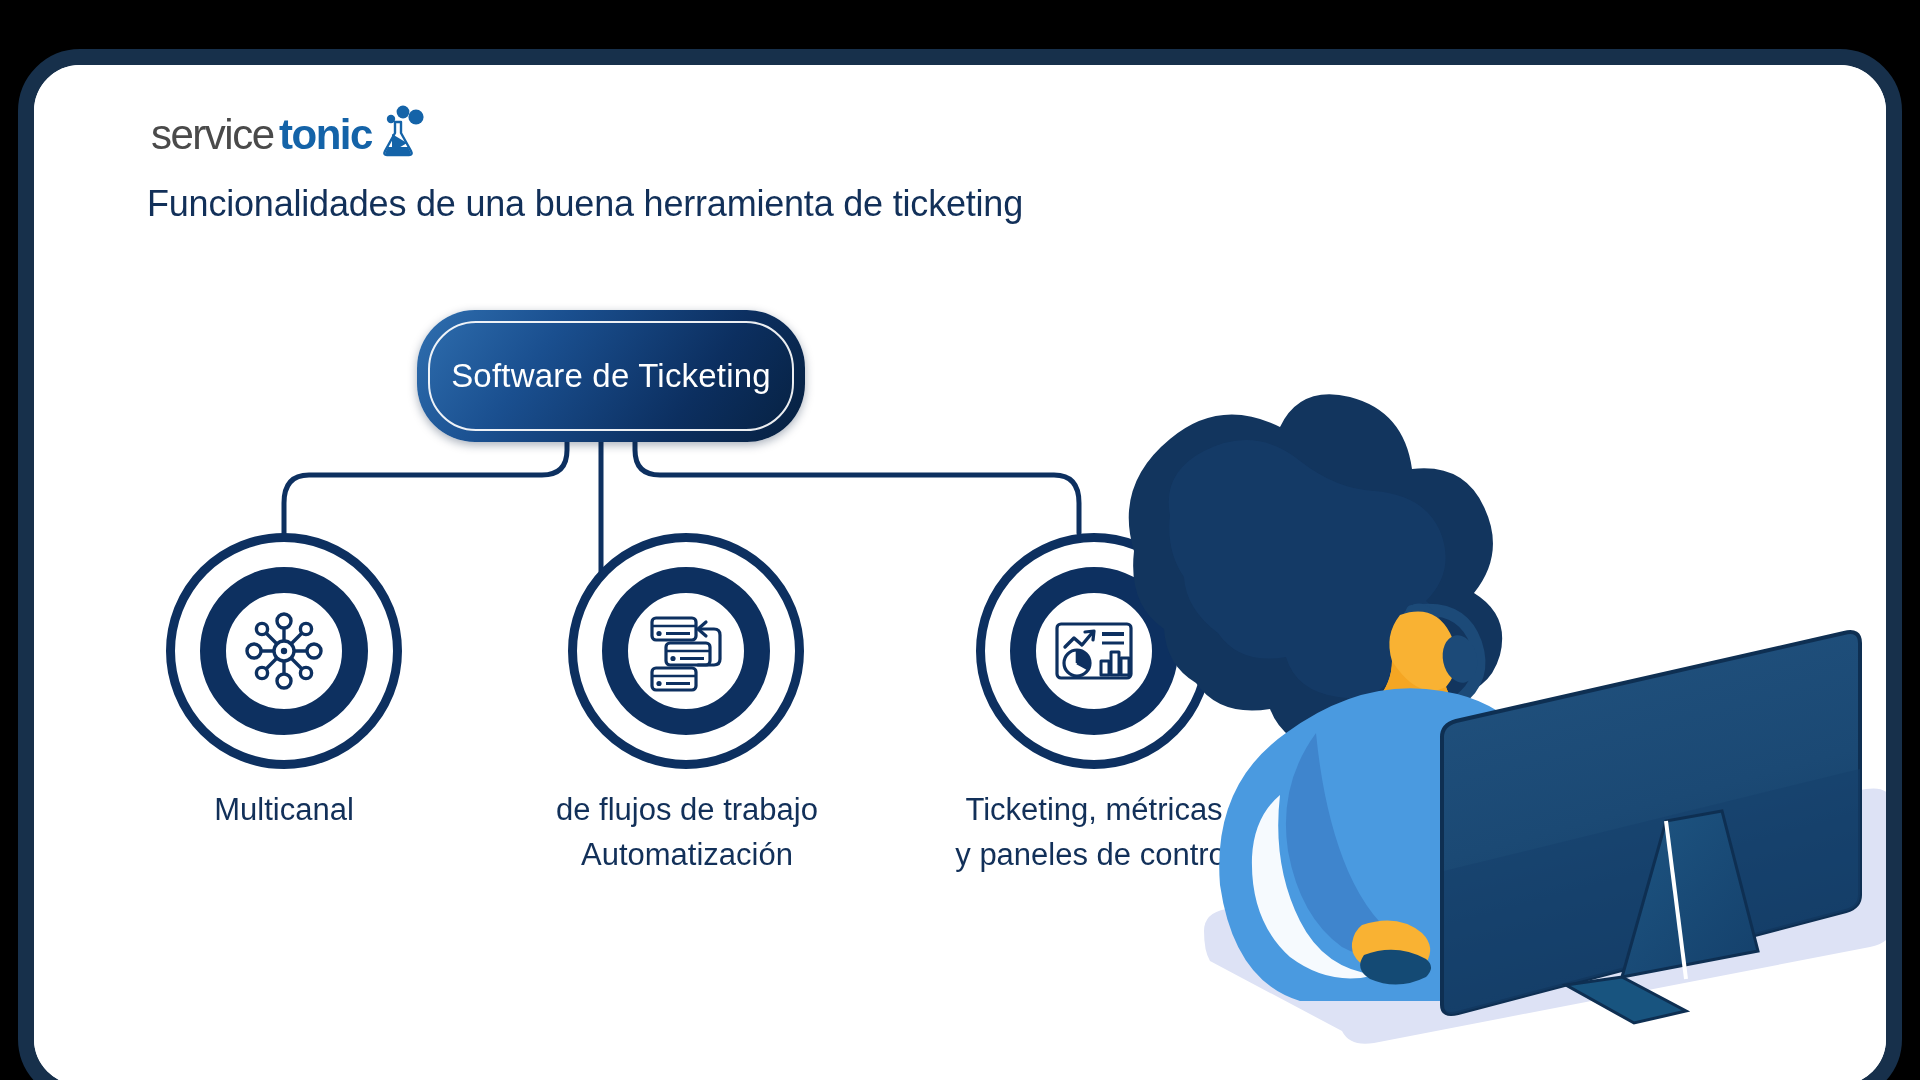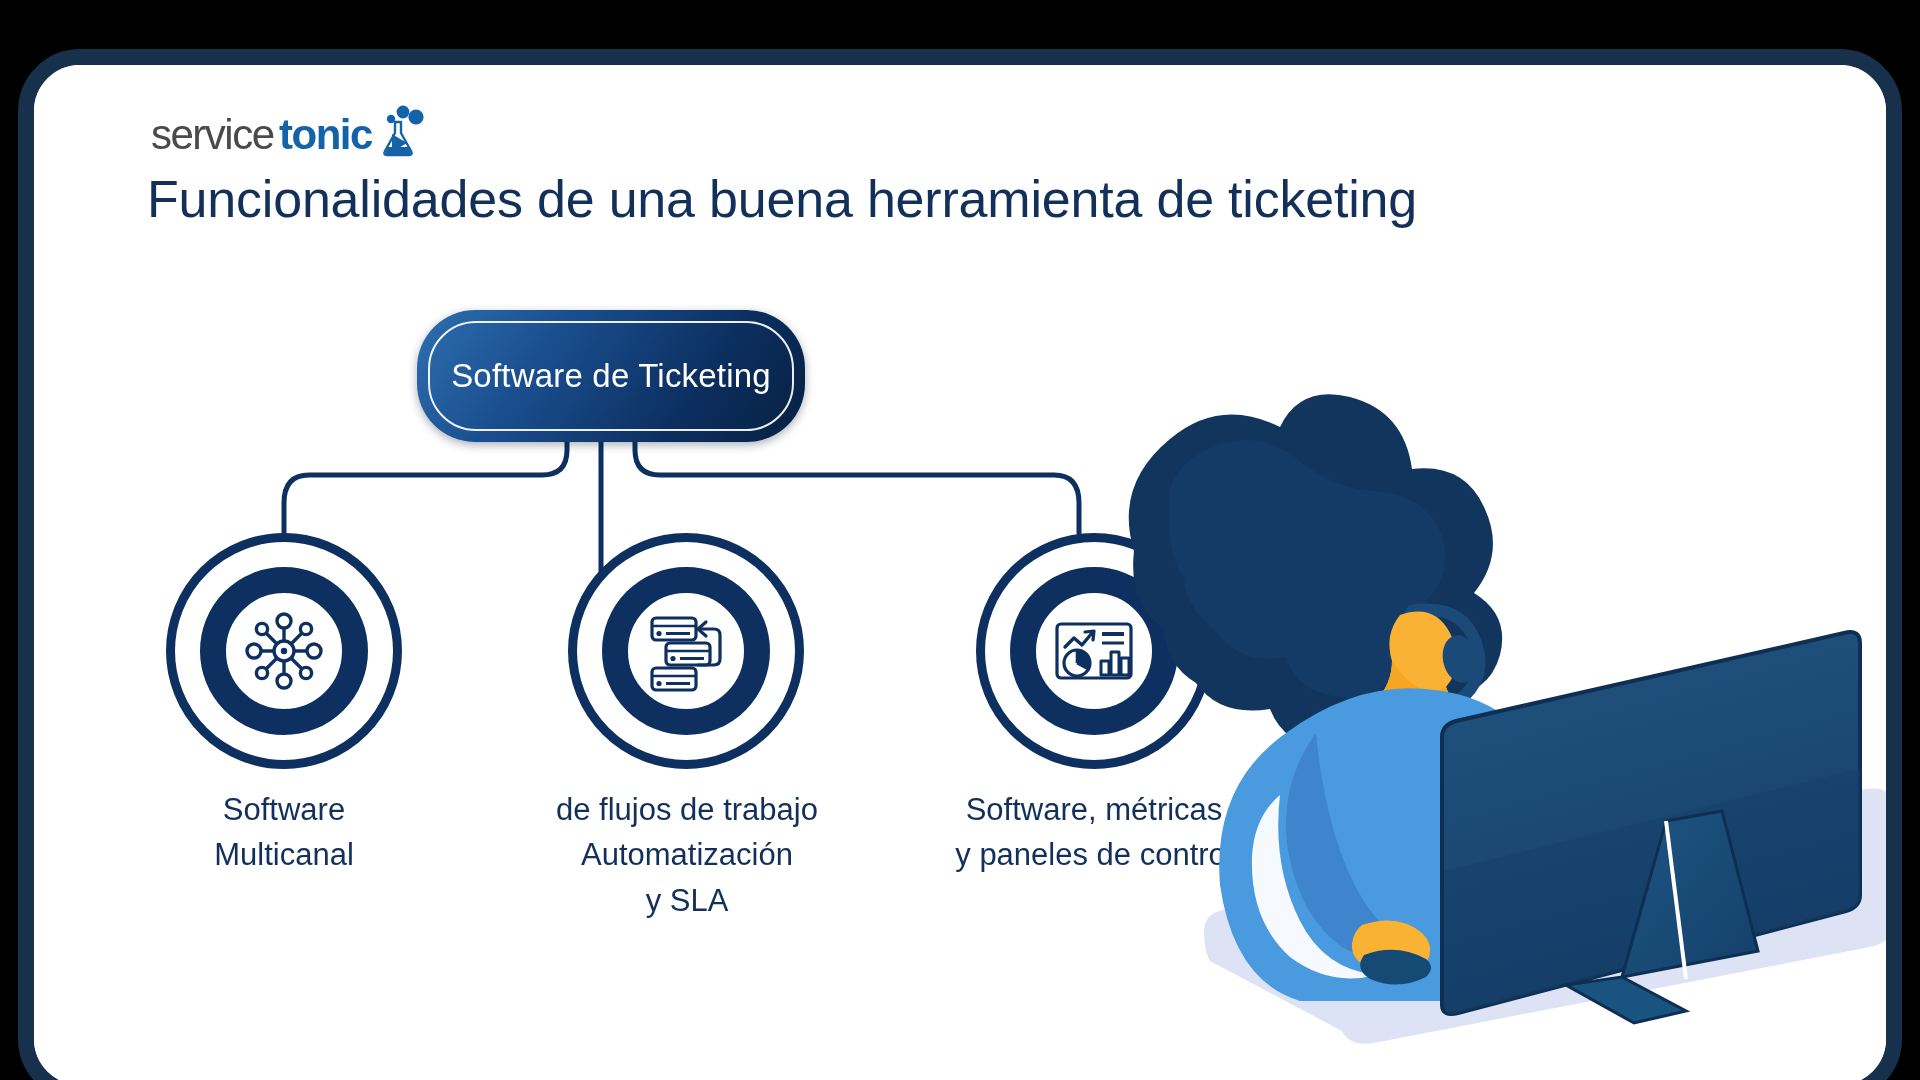--- a/index.html
+++ b/index.html
@@ -35,23 +35,23 @@
   .logo {
     position:absolute;
     left:117px; top:40px;
     width:300px; height:62px;
   }
   .logo svg { display:block; width:300px; height:62px; }
 
   
   .page-title {
     position:absolute;
-    left:113px; top:105px;
+    left:113px; top:119px;
     width:1600px;
-    font-size:52px;
+    font-size:36px;
     line-height:1.12;
     font-weight:400;
     color:#123059;
     letter-spacing:-0.2px;
     white-space:nowrap;
   }
 
   
   .diagram {
     position:absolute;
@@ -255,30 +255,28 @@
               <line x1="29" y1="58" x2="40" y2="64" stroke-width="2.6"></line>
 
               <rect x="53" y="56" width="8" height="14" fill="#ffffff" stroke-width="3"></rect>
               <rect x="63" y="47" width="8" height="23" fill="#ffffff" stroke-width="3"></rect>
               <rect x="73" y="53" width="8" height="17" fill="#ffffff" stroke-width="3"></rect>
             </svg>
           </div>
         </div>
 
         <div class="node-label label-a">
-          <div>Software</div>
           <div>Multicanal</div>
         </div>
         <div class="node-label label-b">
           <div>de flujos de trabajo</div>
           <div>Automatización</div>
-          <div>y SLA</div>
         </div>
         <div class="node-label label-c">
-          <div>Software, métricas</div>
+          <div>Ticketing, métricas</div>
           <div>y paneles de control</div>
         </div>
 
       </div>
 
       <div class="illus">
         <svg viewBox="0 0 840 700" xmlns="http://www.w3.org/2000/svg">
           <defs>
             <linearGradient id="gMon" x1="0" y1="0" x2="0.3" y2="1">
               <stop offset="0%" stop-color="#21527f"></stop>

